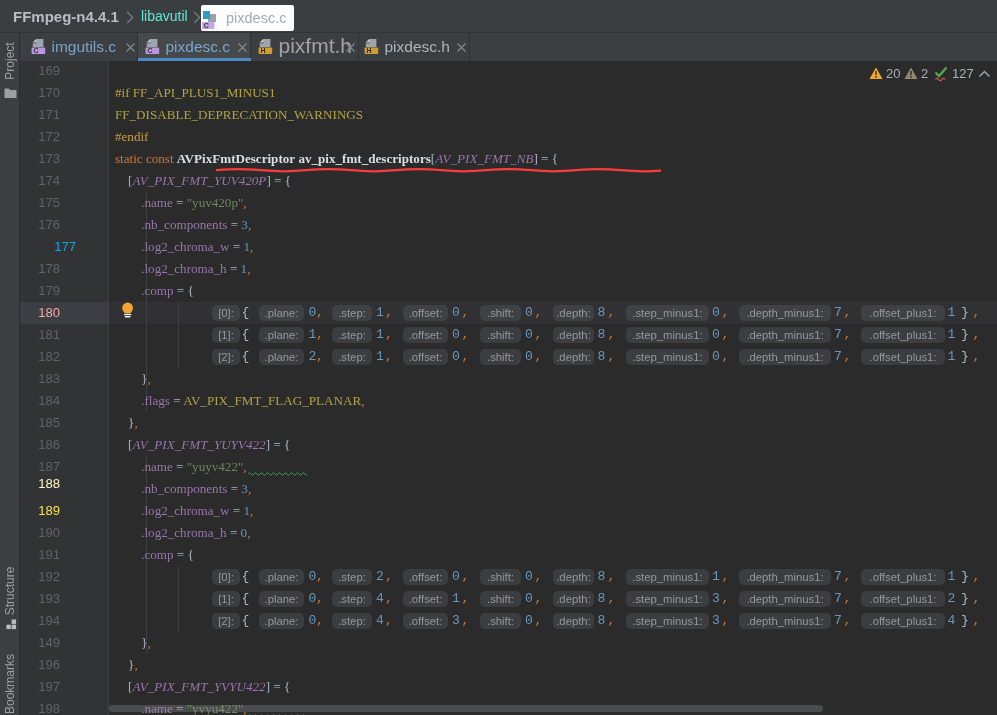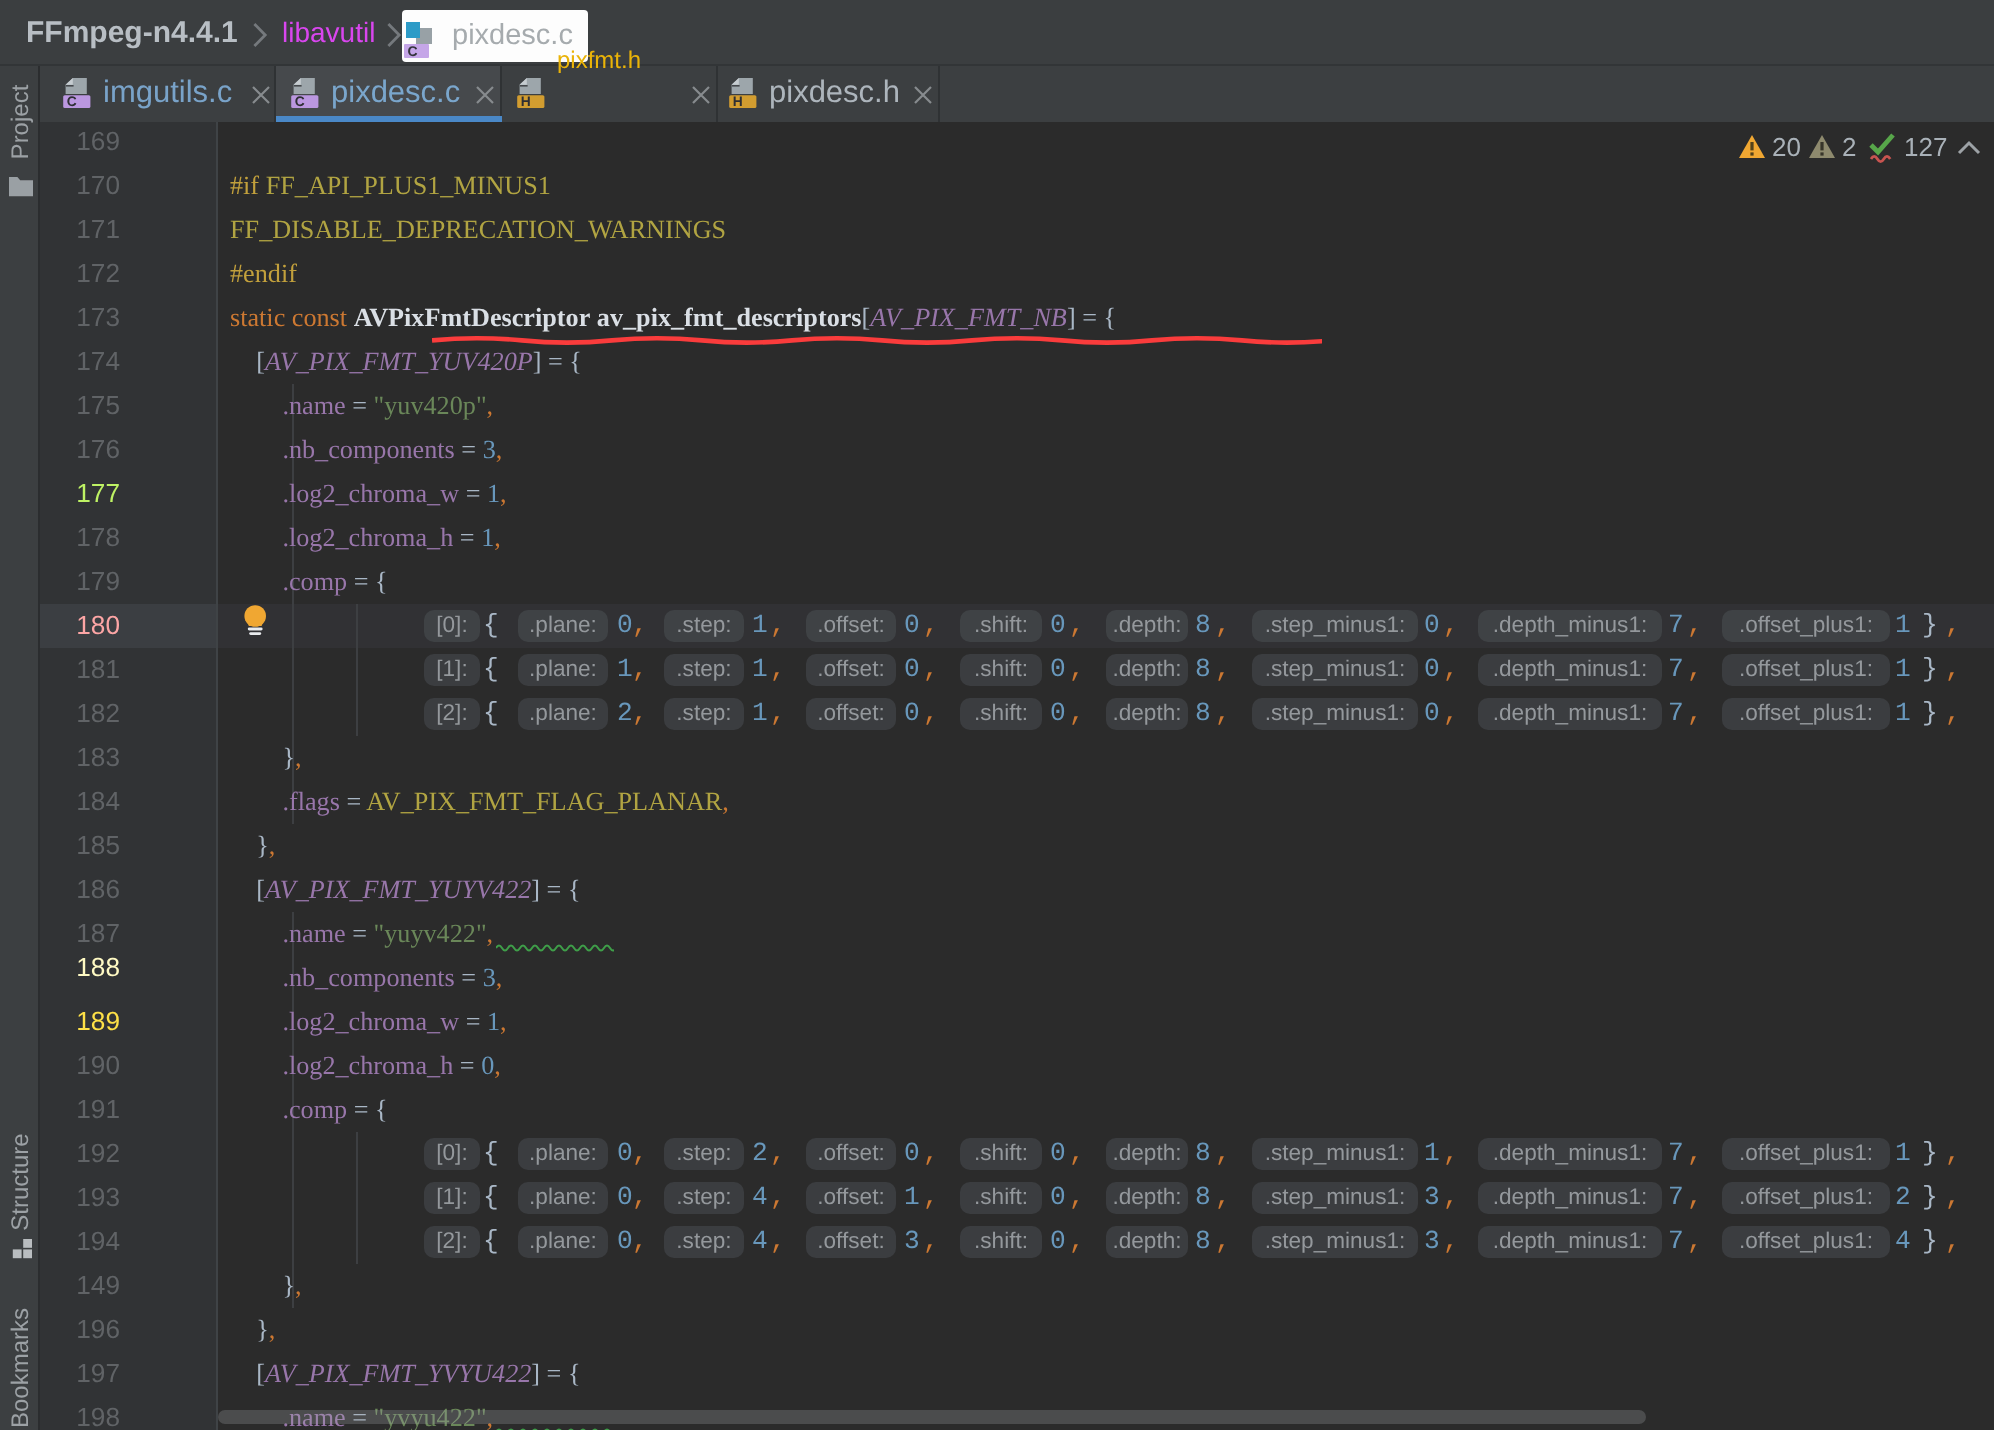--- a/index.html
+++ b/index.html
@@ -25,21 +25,21 @@
   border-right:1px solid #2f3234;padding:0 0 0 10px;}
 .lnum{position:absolute;width:40px;text-align:right;
   font-family:Liberation Sans, sans-serif;font-size:13.1px;color:#606366;
   height:22px;line-height:22px;}
 </style></head><body>
 <div class="abs" style="left:0;top:0;width:997px;height:33px;background:#3b3e40;border-bottom:1px solid #323537;box-sizing:border-box"></div>
 <div class="abs" style="left:13px;top:0;height:33px;line-height:33px;font-size:15px;font-weight:bold;color:#b8bec4">FFmpeg-n4.4.1</div>
 <svg class="abs" style="left:126px;top:11px" width="8" height="13" viewBox="0 0 8 13">
     <path d="M1.2 1 L6.6 6.5 L1.2 12" stroke="#75797d" stroke-width="1.4" fill="none"></path>
   </svg>
-<div class="abs" style="left:141px;top:0;height:33px;line-height:33px;font-size:14px;color:#d946ef">libavutil</div>
+<div class="abs" style="left:141px;top:0;height:33px;line-height:33px;font-size:14px;color:#5eead4">libavutil</div>
 <svg class="abs" style="left:193px;top:11px" width="8" height="13" viewBox="0 0 8 13">
     <path d="M1.2 1 L6.6 6.5 L1.2 12" stroke="#75797d" stroke-width="1.4" fill="none"></path>
   </svg>
 <div class="abs" style="left:201px;top:5px;width:93px;height:26px;background:#fdfdfd;border-radius:2px">
     <svg class="abs" style="left:1px;top:0" width="16" height="26" viewBox="0 0 16 26">
 <rect x="6" y="9" width="8" height="8" fill="#98a1a6"></rect>
 <rect x="1" y="6" width="7" height="8" fill="#2d9bc7"></rect>
 <rect x="0" y="17" width="12.5" height="7" rx="0.5" fill="#c5a6e8"></rect>
 <text x="1.8" y="23" font-family="Liberation Sans,sans-serif" font-size="7" font-weight="bold" fill="#33343a">C</text>
 </svg>
@@ -92,21 +92,21 @@
   </svg>
 <div class="abs tab" style="left:251px;top:33px;width:108px;background:#3c3f41">
 </div>
 <svg class="abs" style="left:257.5px;top:38px" width="16" height="17" viewBox="0 0 16 17">
 <path d="M5.4 1 H12.4 V9 H1.8 V4.4 Z" fill="#9da6ab"></path>
 <path d="M5.4 1 L1.8 4.4 L5.4 4.4 Z" fill="#c6ccd0"></path>
 <path d="M2 4.5 H5.8 V5.3 H2 Z" fill="#45484c"></path>
 <rect x="0.6" y="9.6" width="13.6" height="6.4" rx="0.8" fill="#d29d30"></rect>
 <text x="2.4" y="14.9" font-family="Liberation Sans,sans-serif" font-size="6.9" font-weight="bold" fill="#2e2f34">H</text>
 </svg>
-<div class="abs" style="left:278.5px;top:16px;height:28px;line-height:28px;font-size:12px;color:#eab308">pixfmt.h</div>
+<div class="abs" style="left:278.5px;top:32px;height:28px;line-height:28px;font-size:21px;color:#a3a3a3">pixfmt.h</div>
 <svg class="abs" style="left:345px;top:42px" width="11" height="11" viewBox="0 0 11 11">
     <path d="M1.5 1.5 L9.5 9.5 M9.5 1.5 L1.5 9.5" stroke="#878b8e" stroke-width="1.1"></path>
   </svg>
 <div class="abs tab" style="left:359px;top:33px;width:111px;background:#3c3f41">
 </div>
 <svg class="abs" style="left:363.5px;top:38px" width="16" height="17" viewBox="0 0 16 17">
 <path d="M5.4 1 H12.4 V9 H1.8 V4.4 Z" fill="#9da6ab"></path>
 <path d="M5.4 1 L1.8 4.4 L5.4 4.4 Z" fill="#c6ccd0"></path>
 <path d="M2 4.5 H5.8 V5.3 H2 Z" fill="#45484c"></path>
 <rect x="0.6" y="9.6" width="13.6" height="6.4" rx="0.8" fill="#d29d30"></rect>
@@ -121,21 +121,21 @@
 <div class="abs" style="left:20px;top:302px;width:88px;height:22px;background:#3b3e42"></div>
 <div class="abs" style="left:109px;top:302px;width:888px;height:22px;background:#313134"></div>
 <div class="lnum" style="left:20px;top:60px;color:#606366">169</div>
 <div class="lnum" style="left:20px;top:82px;color:#606366">170</div>
 <div class="lnum" style="left:20px;top:104px;color:#606366">171</div>
 <div class="lnum" style="left:20px;top:126px;color:#606366">172</div>
 <div class="lnum" style="left:20px;top:148px;color:#606366">173</div>
 <div class="lnum" style="left:20px;top:170px;color:#606366">174</div>
 <div class="lnum" style="left:20px;top:192px;color:#606366">175</div>
 <div class="lnum" style="left:20px;top:214px;color:#606366">176</div>
-<div class="lnum" style="left:20px;top:236px;color:#bef264">177</div>
+<div class="lnum" style="left:36px;top:236px;color:#0ea5e9">177</div>
 <div class="lnum" style="left:20px;top:258px;color:#606366">178</div>
 <div class="lnum" style="left:20px;top:280px;color:#606366">179</div>
 <div class="lnum" style="left:20px;top:302px;color:#fca5a5">180</div>
 <div class="lnum" style="left:20px;top:324px;color:#606366">181</div>
 <div class="lnum" style="left:20px;top:346px;color:#606366">182</div>
 <div class="lnum" style="left:20px;top:368px;color:#606366">183</div>
 <div class="lnum" style="left:20px;top:390px;color:#606366">184</div>
 <div class="lnum" style="left:20px;top:412px;color:#606366">185</div>
 <div class="lnum" style="left:20px;top:434px;color:#606366">186</div>
 <div class="lnum" style="left:20px;top:456px;color:#606366">187</div>

